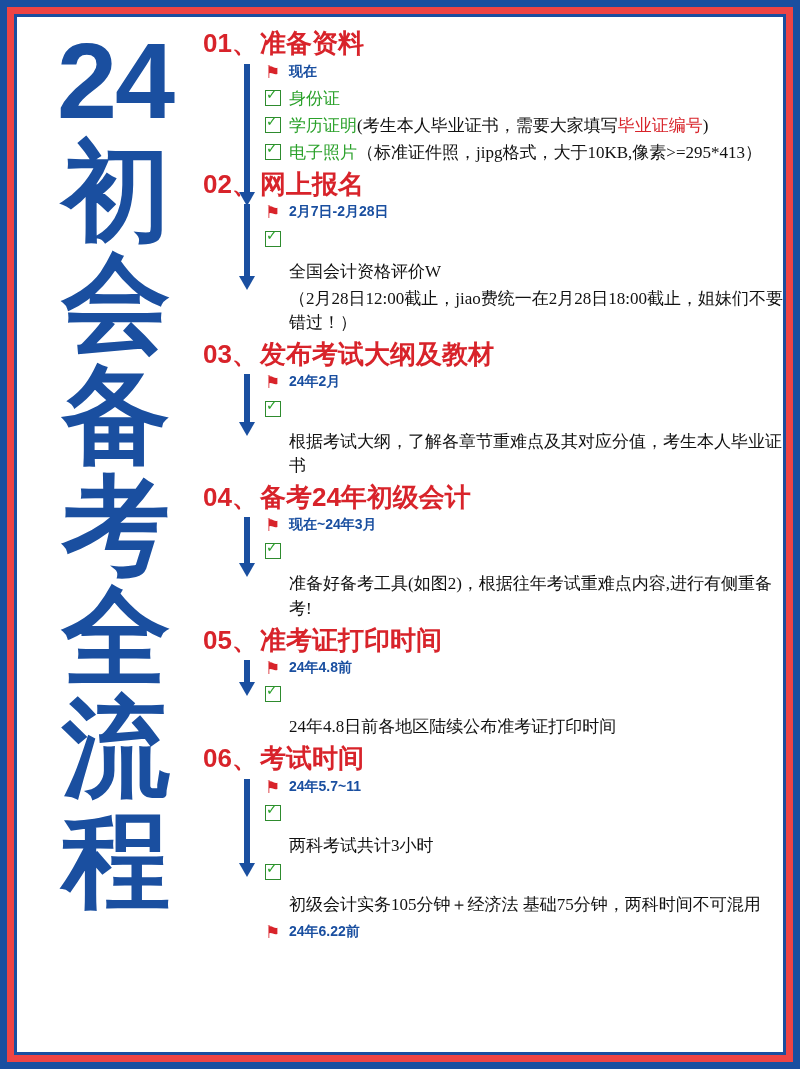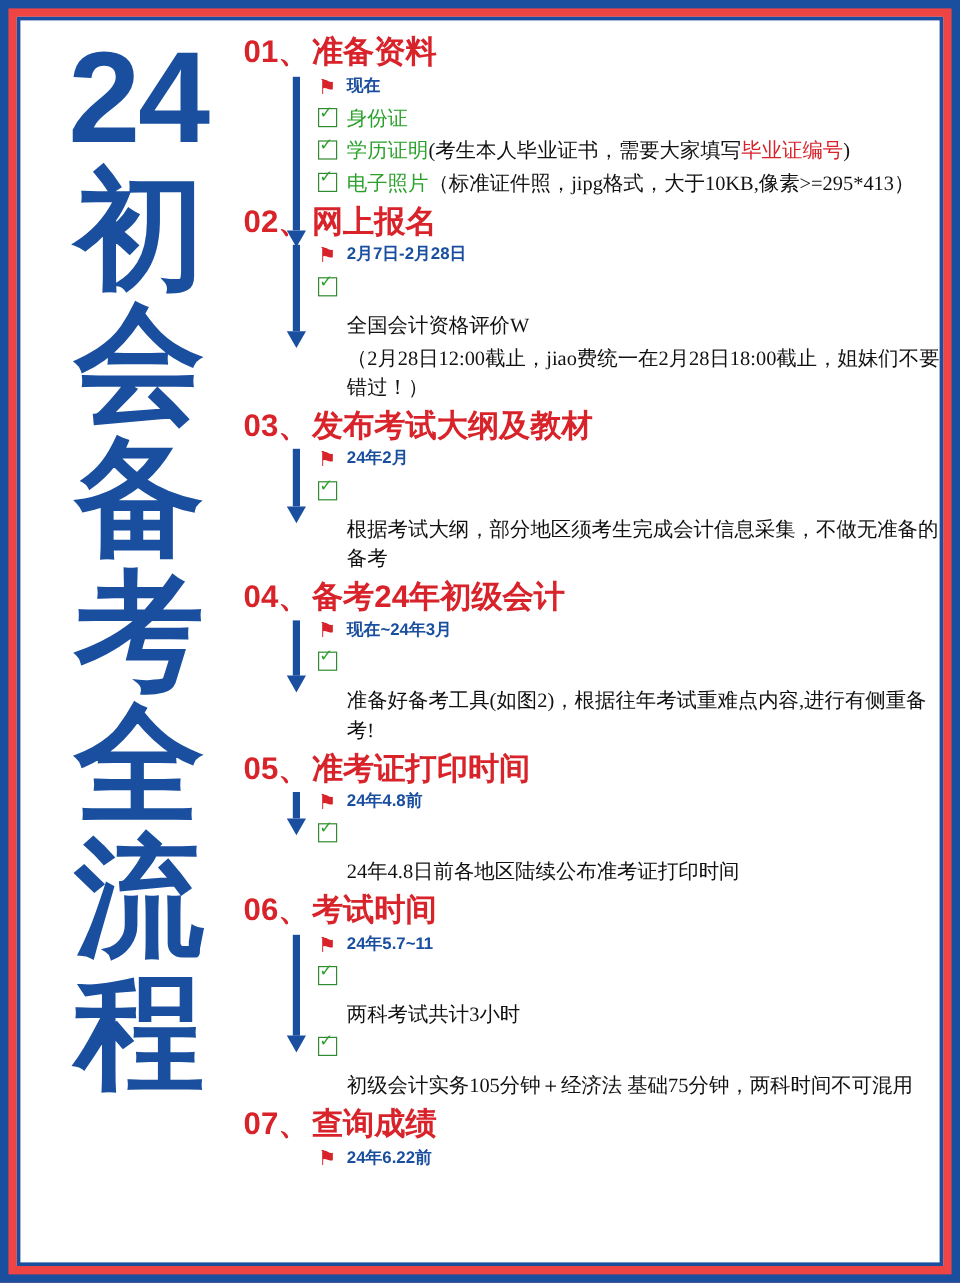--- a/index.html
+++ b/index.html
@@ -258,21 +258,21 @@
           <div class="arrow">
             <div class="shaft" style="height:48px;"></div>
             <div class="head" style="top:48px;"></div>
           </div>
           <div class="line">
             <span class="marker flag">⚑</span>
             <span class="txt date">24年2月</span>
           </div>
           <div class="line">
             <span class="marker"><i class="check"></i></span>
-            <span class="txt plain">根据考试大纲，部分地区须考生完成会计信息采集，不做无准备的备考</span>
+            <span class="txt plain">根据考试大纲，了解各章节重难点及其对应分值，考生本人毕业证书</span>
           </div>
         </div>
       </div>
 
       <div class="step">
         <div class="step-head">
           <span class="step-num">04、</span>
           <span class="step-title">备考24年初级会计</span>
         </div>
         <div class="step-body">
@@ -331,24 +331,20 @@
             <span class="txt plain">两科考试共计3小时</span>
           </div>
           <div class="line">
             <span class="marker"><i class="check"></i></span>
             <span class="txt plain">初级会计实务105分钟＋经济法 基础75分钟，两科时间不可混用</span>
           </div>
         </div>
       </div>
 
       <div class="step">
-        <div class="step-head">
-          <span class="step-num">07、</span>
-          <span class="step-title">查询成绩</span>
-        </div>
         <div class="step-body">
           <div class="line">
             <span class="marker flag">⚑</span>
             <span class="txt date">24年6.22前</span>
           </div>
         </div>
       </div>
 
     </div>
   </div>

